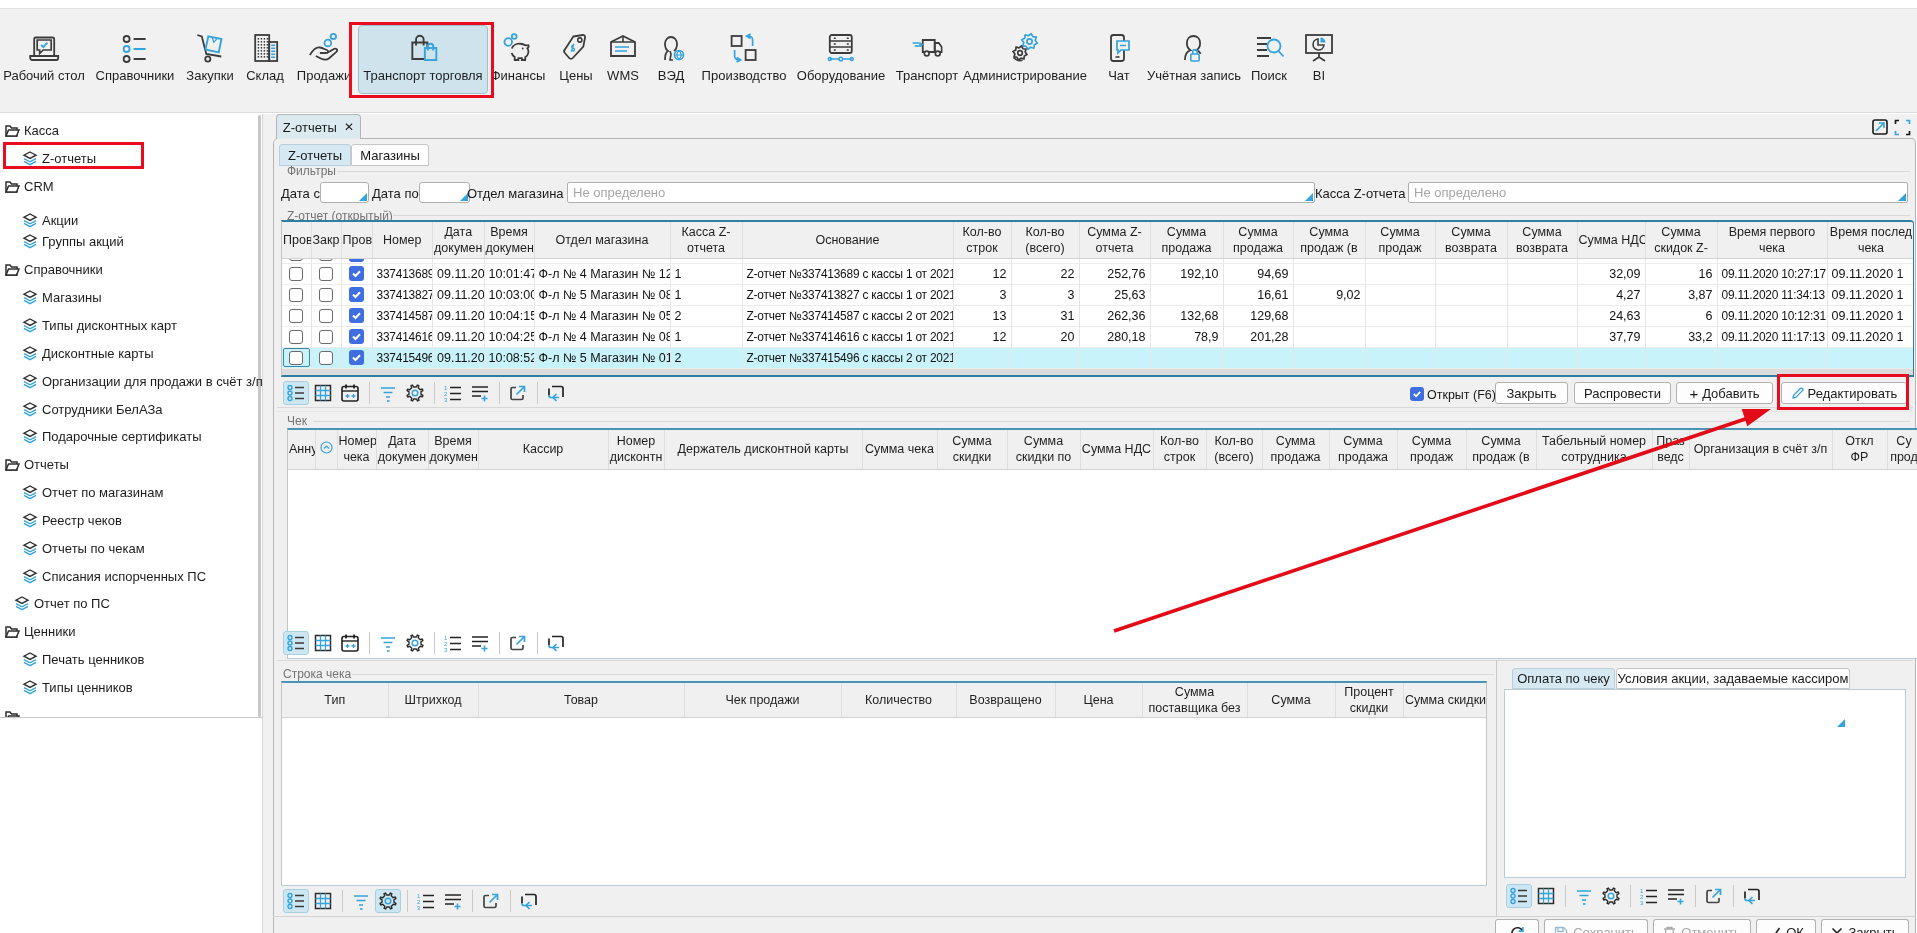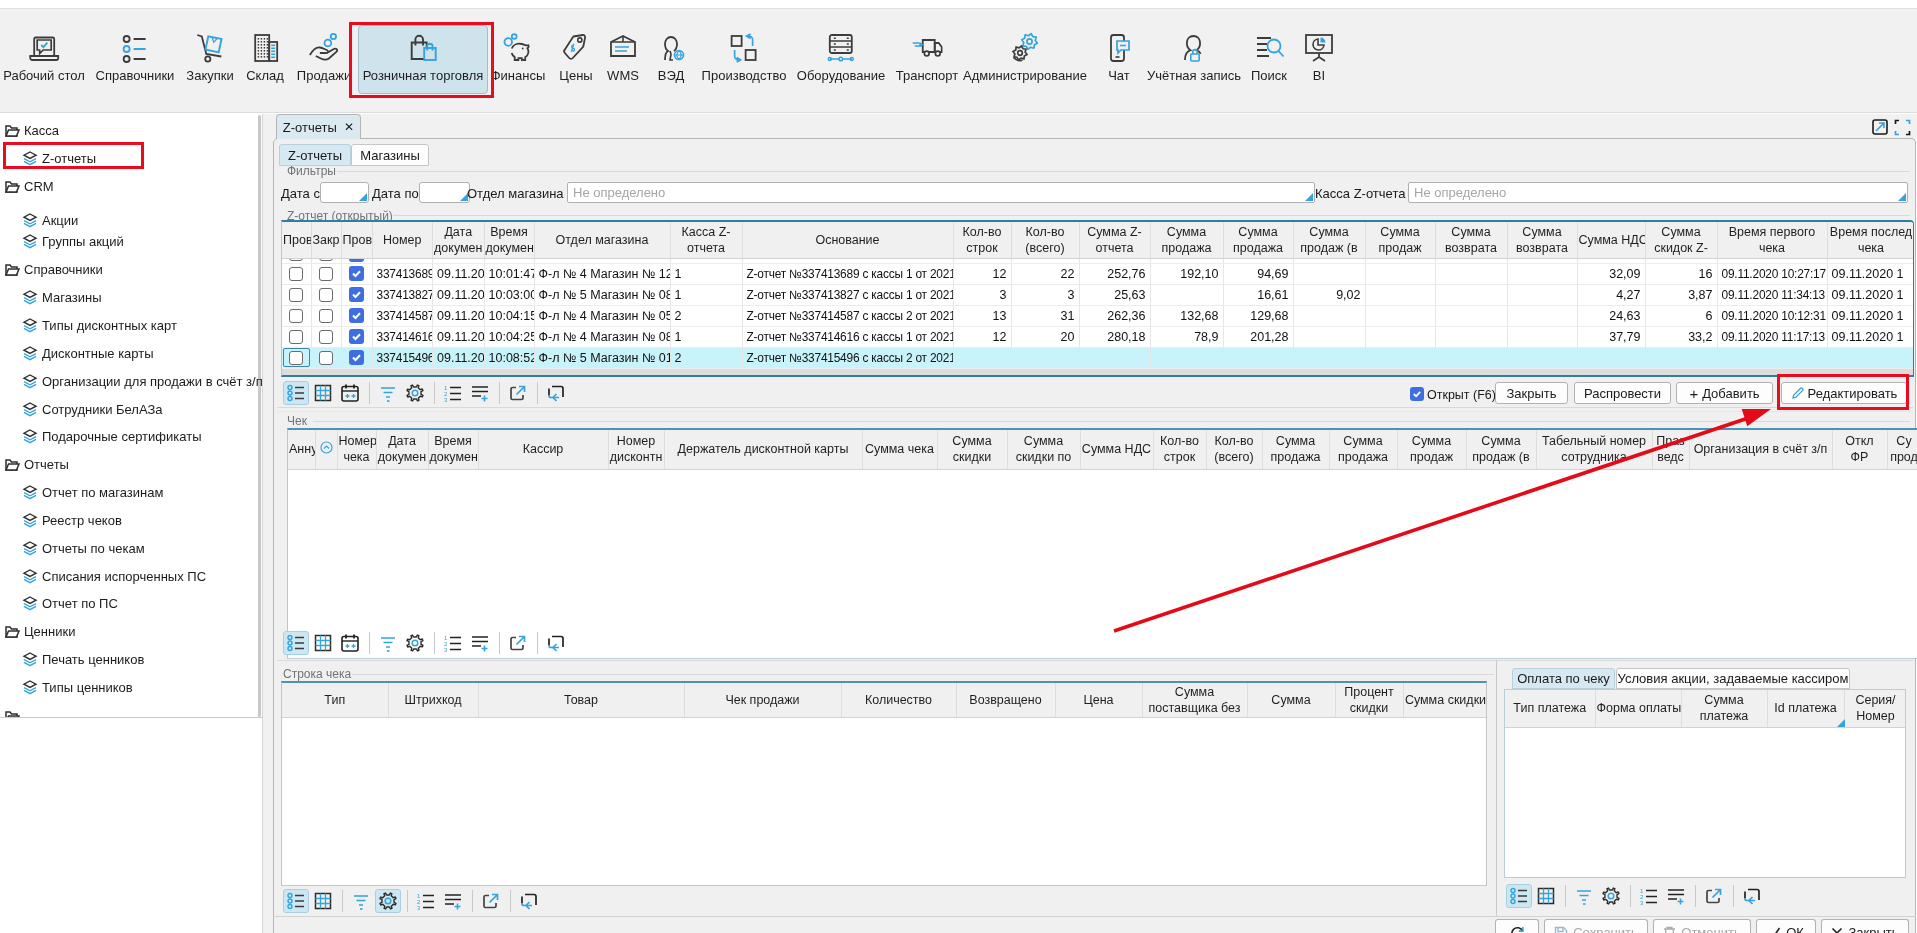--- a/index.html
+++ b/index.html
@@ -107,21 +107,21 @@
       </svg></div>
     <div class="lbl">Продажи</div>
   </div>
 <div class="tb-item" style="left:423px;transform:translateX(-50%)">
     <div style="height:34px"><svg width="32" height="32" viewBox="0 0 32 32" style="">
         <path d="M5 10.5h15V27H5z" fill="none" stroke="#3c3c3c" stroke-width="1.9"></path>
         <path d="M8.7 13.5v-6a3.8 3.8 0 0 1 7.6 0v6" fill="none" stroke="#3c3c3c" stroke-width="1.9"></path>
         <rect x="17.5" y="16" width="11.5" height="12" fill="#cfe3ec" stroke="#35a3dc" stroke-width="1.9"></rect>
         <path d="M20.5 18.5v-4.1a2.7 2.7 0 0 1 5.4 0v4.1" fill="none" stroke="#35a3dc" stroke-width="1.9"></path>
       </svg></div>
-    <div class="lbl">Розничная торговля</div>
+    <div class="lbl">Транспорт торговля</div>
   </div>
 <div class="tb-item" style="left:518px;transform:translateX(-50%)">
     <div style="height:34px"><svg width="32" height="32" viewBox="0 0 32 32" style="">
         <circle cx="6.5" cy="10" r="3.8" fill="none" stroke="#35a3dc" stroke-width="1.8"></circle>
         <circle cx="12.5" cy="4.5" r="2.4" fill="none" stroke="#35a3dc" stroke-width="1.8"></circle>
         <path d="M10 16.5c1.5-3.5 5.5-5.5 10-4.5 3 .7 5 2.2 6.5 1.2 1 1 .3 2.5-.8 3.1.8 1.2 1.2 2.7 1 4.2-.3 2-1.5 3.7-3.2 4.7V28h-3.4v-1.8h-3.4V28H13v-3c-1.6-1-2.7-2.3-3-4" fill="none" stroke="#3c3c3c" stroke-width="1.8"></path>
         <circle cx="21" cy="16.5" r="0.9" fill="#3c3c3c"></circle>
       </svg></div>
     <div class="lbl">Финансы</div>
   </div>
@@ -344,21 +344,21 @@
     </svg>
     <span class="txt">Отчеты по чекам</span>
   </div>
 <div class="tree-row" style="left:22px;top:565px">
     <svg width="16" height="16" viewBox="0 0 16 16" style="">
       <path d="M8 2l6 3.2L8 8.4 2 5.2z" fill="none" stroke="#2f2f2f" stroke-width="1.4"></path>
       <path d="M2 8.6L8 11.8l6-3.2M2 11.4L8 14.6l6-3.2" fill="none" stroke="#35a3dc" stroke-width="1.4"></path>
     </svg>
     <span class="txt">Списания испорченных ПС</span>
   </div>
-<div class="tree-row" style="left:22px;top:592px">
+<div class="tree-row" style="left:14px;top:592px">
     <svg width="16" height="16" viewBox="0 0 16 16" style="">
       <path d="M8 2l6 3.2L8 8.4 2 5.2z" fill="none" stroke="#2f2f2f" stroke-width="1.4"></path>
       <path d="M2 8.6L8 11.8l6-3.2M2 11.4L8 14.6l6-3.2" fill="none" stroke="#35a3dc" stroke-width="1.4"></path>
     </svg>
     <span class="txt">Отчет по ПС</span>
   </div>
 <div class="tree-row" style="left:4px;top:620px">
     <svg width="16" height="16" viewBox="0 0 16 16" style="">
       <path d="M2 4h4l1.5 2H13v8H2z" fill="none" stroke="#2f2f2f" stroke-width="1.5"></path>
       <path d="M2 14l2.5-6H15l-2.5 6z" fill="#fff" stroke="#2f2f2f" stroke-width="1.5"></path>
@@ -1001,38 +1001,20 @@
         <path d="M3 12.5 a2 2 0 0 0 2 2 h8" fill="none" stroke="#35a3dc" stroke-width="1.7"></path>
         <path d="M10.5 11l-3.5 3.5 3.5 3.5" fill="none" stroke="#35a3dc" stroke-width="1.7"></path>
       </svg>
     </div>
   </div>
 <div class="abs" style="left:273px;top:916px;width:1643px;height:1px;background:#d2d2d2"></div>
 <div class="abs" style="left:1496px;top:660px;width:1px;height:256px;background:#c9c9c9"></div>
 <div class="abs" style="left:1512px;top:668px;width:103px;height:21px;background:#d6e9f2;border:1px solid #b9cfd9;border-radius:3px 3px 0 0;display:flex;align-items:center;justify-content:center;font-size:13px;z-index:4">Оплата по чеку</div>
 <div class="abs" style="left:1616px;top:668px;width:234px;height:21px;background:#fdfdfd;border:1px solid #c6c6c6;border-radius:3px 3px 0 0;display:flex;align-items:center;justify-content:center;font-size:13px">Условия акции, задаваемые кассиром</div>
 <div class="abs" style="left:1504px;top:689px;width:402px;height:189px;background:#fff;border:1px solid #b9cdd6;overflow:hidden">
-    <table class="grid" style="width:402px">
-      <colgroup>
-        <col style="width:90px">
-        <col style="width:86px">
-        <col style="width:86px">
-        <col style="width:77px">
-        <col style="width:63px">
-      </colgroup>
-      <tbody>
-        <tr style="height:37px;text-align:center">
-          <th>Тип платежа</th>
-          <th>Форма оплаты</th>
-          <th>Сумма<br>платежа</th>
-          <th>Id платежа</th>
-          <th>Серия/<br>Номер</th>
-        </tr>
-      </tbody>
-    </table>
     <svg width="8" height="8" viewBox="0 0 8 8" style="position:absolute;left:332px;top:29px">
       <path d="M0 8h8V0z" fill="#35a3dc"></path>
     </svg>
   </div>
 <div class="tbar" style="left:1506px;top:884px">
     <div class="icobtn on">
       <svg width="20" height="20" viewBox="0 0 20 20" style="">
         <circle cx="4" cy="4.5" r="2" fill="none" stroke="#35a3dc" stroke-width="1.4"></circle>
         <circle cx="4" cy="10" r="2" fill="none" stroke="#35a3dc" stroke-width="1.4"></circle>
         <circle cx="4" cy="15.5" r="2" fill="none" stroke="#35a3dc" stroke-width="1.4"></circle>

